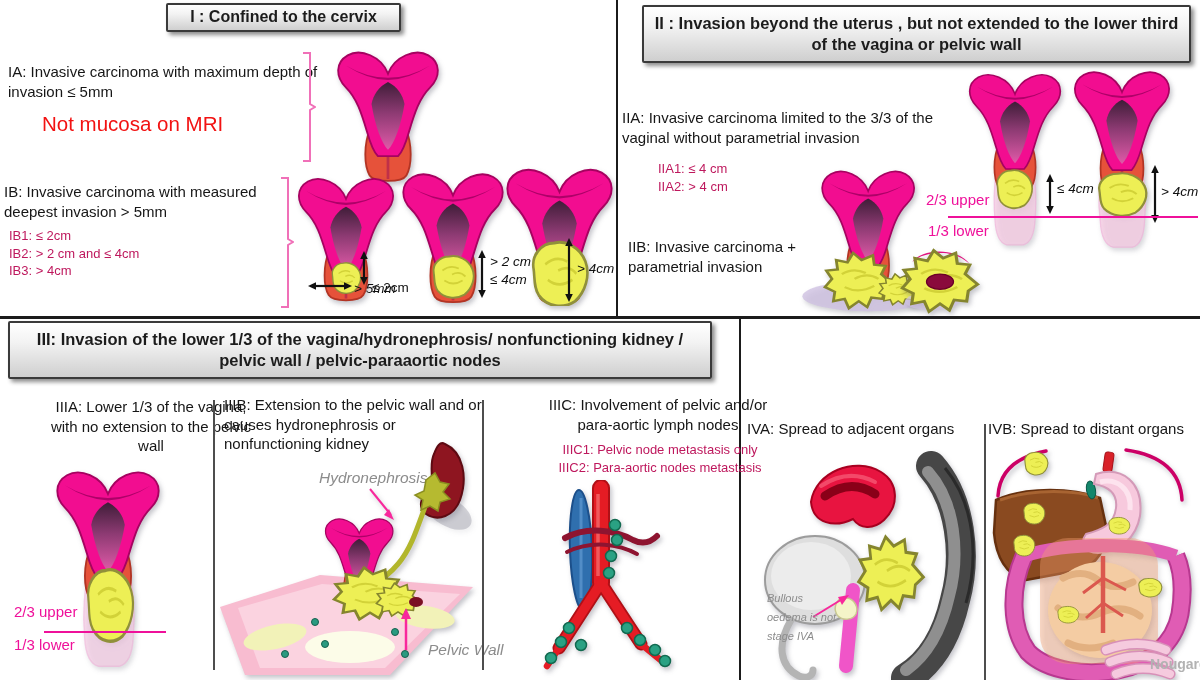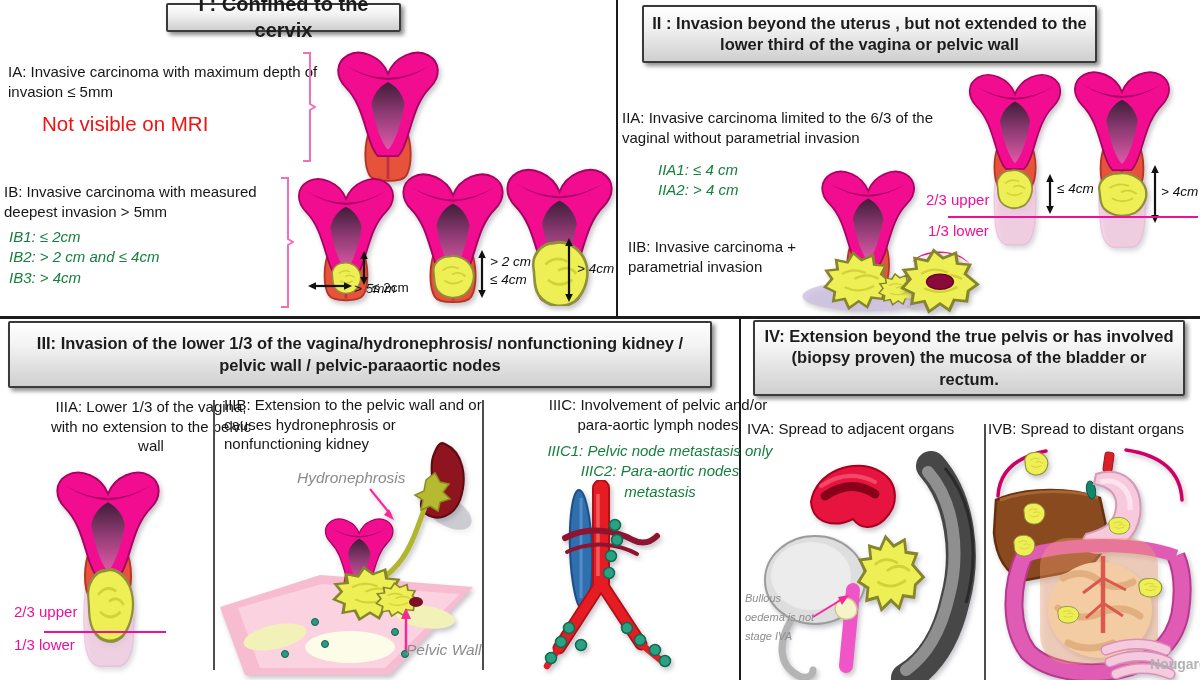--- a/index.html
+++ b/index.html
@@ -9,26 +9,26 @@
   .abs { position:absolute; }
 
   .stage-title { position:absolute; border:2px solid #3a3a3a; border-radius:2px;
     background:linear-gradient(180deg,#ffffff 0%,#f3f3f3 35%,#cfcfcf 100%);
     box-shadow:3px 3px 4px rgba(0,0,0,.45);
     display:flex; align-items:center; justify-content:center; text-align:center;
     font-weight:bold; color:#1c1c1c; padding:1px 8px; line-height:1.28; }
 
   .body-text   { position:absolute; font-size:15px; line-height:1.3; color:#161616; }
   .centered    { text-align:center;margin-left:44px; }
-  .sub-italic  { position:absolute; font-size:15px; font-style:italic; line-height:1.35; color:#15803d; }
+  .sub-italic  { position:absolute; font-size:13px; line-height:1.35; color:#be185d; }
   .measure     { position:absolute; font-size:13.5px; font-style:italic; color:#101010; white-space:nowrap; }
   .measure.upright { font-style:normal;margin-top:24px; }
   .mri-note    { position:absolute; font-size:20.5px; color:var(--note-red,#f21212); white-space:nowrap; }
   .pink-label  { position:absolute; font-size:15px; color:var(--label-pink,#ef109a); white-space:nowrap; }
-  .gray-label  { position:absolute; font-size:15.5px; font-style:italic; color:var(--label-gray,#8c8c8c); white-space:nowrap; }
+  .gray-label  { position:absolute; font-size:15.5px; font-style:italic; color:var(--label-gray,#8c8c8c); white-space:nowrap;margin-left:22px; }
   .pink-line   { position:absolute; height:2px; background:var(--label-pink,#ef109a); }
   .divider     { position:absolute; background:#1b1b1b; }
   .sub-divider { position:absolute; background:#4d4d4d; }
   .fig         { position:absolute; filter:drop-shadow(2px 3px 2.5px rgba(70,70,90,.32)); }
   .arrow       { position:absolute; }
   .watermark   { position:absolute; font-size:14px; color:#b2b2b2;font-weight:bold; }
 </style>
 </head>
 <body>
 
@@ -56,26 +56,26 @@
         <path d="M24,2 L18,7 L17,15 L9,14 L6,22 L0,17 L-7,23 L-10,15 L-18,17 L-17,9 L-24,5 L-19,-2 L-23,-9 L-15,-10 L-16,-18 L-8,-16 L-4,-24 L2,-18 L10,-22 L11,-14 L19,-13 L16,-6 Z" fill="#edef55" stroke="#85852e" stroke-width="2"></path>
         <path d="M-12,-6 Q-4,-12 5,-7 M-10,5 Q0,11 11,4 M-3,-2 Q6,-8 14,-2" fill="none" stroke="#d2d238" stroke-width="1.8"></path>
       </g>
     </defs>
   </svg>
 
   <div class="divider" style="left:616px;top:0;width:2px;height:317px"></div>
   <div class="divider" style="left:0;top:316px;width:1200px;height:2.5px"></div>
   <div class="divider" style="left:739px;top:318px;width:2px;height:362px"></div>
 
-  <div class="stage-title" style="left:166px;top:3px;width:235px;height:29px;font-size:20px">
+  <div class="stage-title" style="left:166px;top:3px;width:235px;height:29px;font-size:16px">
     <span>I : Confined to the cervix</span>
   </div>
 
   <div class="body-text" style="left:8px;top:62px;width:312px">IA: Invasive carcinoma with maximum depth of invasion ≤ 5mm</div>
-  <div class="mri-note" style="left:42px;top:112px">Not visible on MRI</div>
+  <div class="mri-note" style="left:42px;top:112px">Not mucosa on MRI</div>
 
   <svg class="abs" style="left:302px;top:52px" width="14" height="110" viewBox="0 0 14 110">
     <path d="M1,1 L8,1 L8,52 L13,55 L8,58 L8,109 L1,109" fill="none" stroke="#f070b8" stroke-width="2"></path>
   </svg>
 
   <svg class="fig" style="left:333px;top:45px" width="110" height="138" viewBox="0 0 120 150">
     <use href="#uterus"></use>
   </svg>
 
   <div class="body-text" style="left:4px;top:182px;width:310px">IB: Invasive carcinoma with measured deepest invasion &gt; 5mm</div>
@@ -128,25 +128,25 @@
         <use href="#blob"></use>
       </g>
   </svg>
   <svg class="arrow" style="left:563px;top:238px" width="12" height="64" viewBox="0 0 12 64">
     <line x1="6" y1="7" x2="6" y2="57" stroke="#111" stroke-width="2.2"></line>
     <polygon points="6,0 2.2,8 9.8,8" fill="#111"></polygon>
       <polygon points="6,64 2.2,56 9.8,56" fill="#111"></polygon>
   </svg>
   <div class="measure" style="left:577px;top:261px">&gt; 4cm</div>
 
-  <div class="stage-title" style="left:642px;top:5px;width:455px;height:58px;font-size:16.5px">
+  <div class="stage-title" style="left:642px;top:5px;width:549px;height:58px;font-size:16.5px">
     <span>II : Invasion beyond the uterus , but not extended to the lower third of the vagina or pelvic wall</span>
   </div>
 
-  <div class="body-text" style="left:622px;top:108px;width:335px">IIA: Invasive carcinoma limited to the 6/3 of the vaginal without parametrial invasion</div>
+  <div class="body-text" style="left:622px;top:108px;width:335px">IIA: Invasive carcinoma limited to the 3/3 of the vaginal without parametrial invasion</div>
   <div class="sub-italic" style="left:658px;top:160px">
     <div>IIA1: ≤ 4 cm</div>
     <div>IIA2: &gt; 4 cm</div>
   </div>
 
   <svg class="fig" style="left:965px;top:68px" width="100" height="217" viewBox="0 0 120 260">
     <path d="M41,112 C35,128 34,158 36,182 C37,202 42,210 50,212 L70,212 C78,210 83,202 84,182 C86,158 85,128 79,112 Z" fill="#f9c9e4" opacity="0.68" stroke="#f2aed8" stroke-width="1.5"></path>
     <use href="#uterus"></use>
     <g transform="translate(59,146) scale(1.0,1.1)">
         <use href="#blob"></use>
@@ -194,21 +194,21 @@
 
   <svg class="fig" style="left:898px;top:244px" width="84" height="70" viewBox="0 0 90 78">
     <ellipse cx="36" cy="64" rx="30" ry="10" fill="#cfc2e2" opacity="0.7"></ellipse>
     <path d="M14,20 C25,4 65,4 78,22 C66,12 56,10 45,10 C33,10 22,13 14,20 Z" fill="#e0157f"></path>
     <g transform="translate(45,42) scale(1.75,1.45)">
         <use href="#star"></use>
       </g>
     <ellipse cx="45" cy="42" rx="15" ry="8.5" fill="#8a0a3c" stroke="#6a0028" stroke-width="1.5"></ellipse>
   </svg>
 
-  <div class="stage-title" style="left:8px;top:321px;width:704px;height:67px;font-size:16.5px">
+  <div class="stage-title" style="left:8px;top:321px;width:704px;height:58px;font-size:16.5px">
     <span>III: Invasion of the lower 1/3 of the vagina/hydronephrosis/ nonfunctioning kidney / pelvic wall / pelvic-paraaortic nodes</span>
   </div>
 
   <div class="body-text centered" style="left:6px;top:397px;width:202px">IIIA: Lower 1/3 of the vagina, with no extension to the pelvic wall</div>
 
   <svg class="fig" style="left:52px;top:465px" width="112" height="205" viewBox="0 0 120 220">
     <path d="M41,112 C34,130 33,160 35,185 C36,205 42,214 50,216 L72,216 C80,214 86,205 87,185 C89,160 88,130 81,112 Z" fill="#f9c9e4" opacity="0.6" stroke="#f2aed8" stroke-width="1.5"></path>
     <use href="#uterus"></use>
     <g transform="translate(62,152) scale(1.15,1.85)">
         <use href="#blob"></use>
@@ -286,23 +286,20 @@
         <circle cx="24" cy="162" r="5.5"></circle>
       <circle cx="44" cy="165" r="5.5"></circle>
         <circle cx="90" cy="148" r="5.5"></circle>
         <circle cx="103" cy="160" r="5.5"></circle>
       <circle cx="118" cy="170" r="5.5"></circle>
         <circle cx="128" cy="181" r="5.5"></circle>
         <circle cx="14" cy="178" r="5.5"></circle>
     </g>
   </svg>
 
-  <div class="stage-title" style="left:753px;top:320px;width:432px;height:76px;font-size:16.5px">
-    <span>IV: Extension beyond the true pelvis or has involved (biopsy proven) the mucosa of the bladder or rectum.</span>
-  </div>
 
   <div class="body-text" style="left:747px;top:419px;width:232px">IVA: Spread to adjacent organs</div>
   <div class="body-text" style="left:988px;top:419px;width:212px">IVB: Spread to distant organs</div>
 
   <div class="sub-divider" style="left:984px;top:424px;width:1.5px;height:256px"></div>
 
   <svg class="fig" style="left:763px;top:438px" width="218" height="242" viewBox="0 0 218 242">
     <path d="M168,28 C198,62 204,118 192,162 C182,206 163,228 143,240" fill="none" stroke="#474747" stroke-width="30" stroke-linecap="round"></path>
     <path d="M165,34 C192,64 197,116 186,158 C177,198 160,220 143,232" fill="none" stroke="#8f8f8f" stroke-width="12" stroke-linecap="round"></path>
     <path d="M182,30 C212,66 216,120 203,165" fill="none" stroke="#2a2a2a" stroke-width="3"></path>

